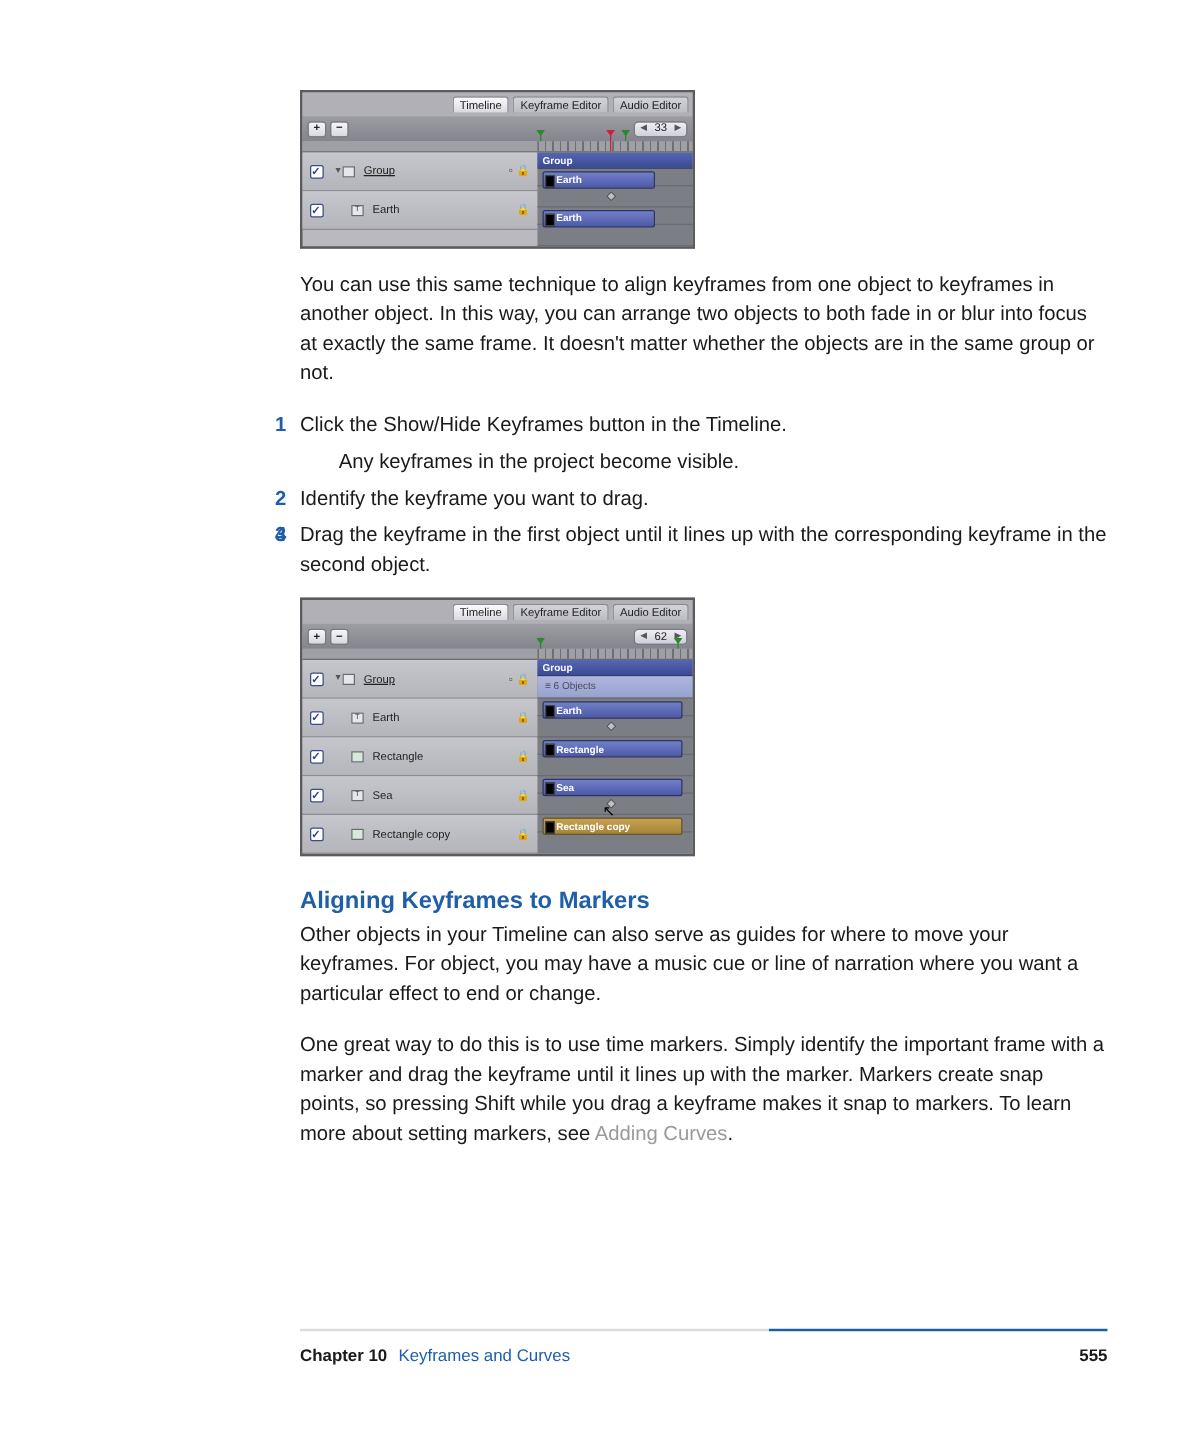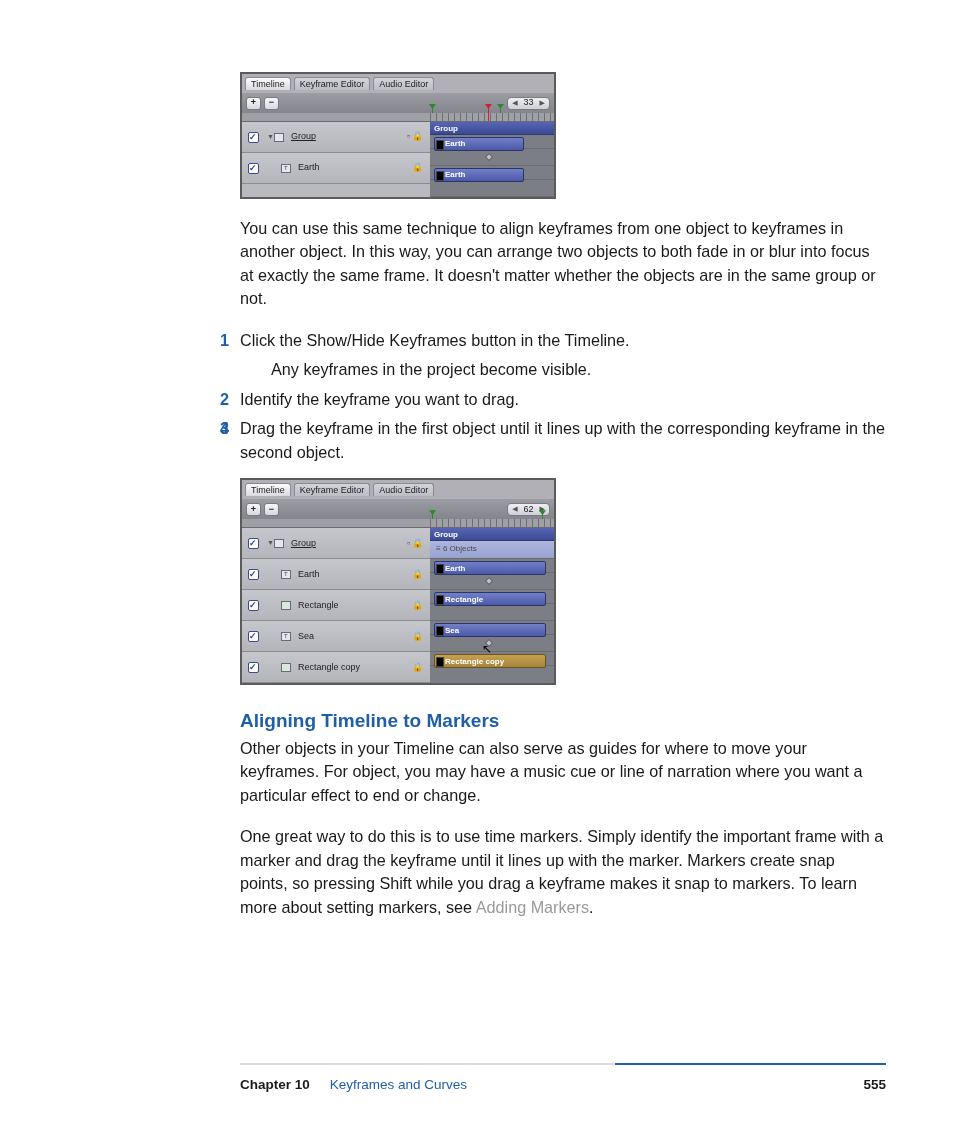--- a/index.html
+++ b/index.html
@@ -38,21 +38,21 @@
   .footer {
     position: absolute;
     left: 240px;
     bottom: 50px;
     right: 68px;
     font-size: 13.5px;
     display:flex;
     align-items:center;
   }
   .footer .chap { font-weight:700; }
-  .footer .chapname { color:#1e5fa8; margin-left:20px; }
+  .footer .chapname { color:#1e5fa8; margin-left:9px; }
   .footer .pnum { margin-left:auto; font-weight:700; }
   .footer-rule {
     position:absolute;
     top:-12px; left:0;
     width:100%;
     height:2px;
     background: linear-gradient(#dcdcdc,#dcdcdc) left/58% 100% no-repeat,
                 linear-gradient(#1e5fa8,#1e5fa8) right/42% 100% no-repeat;
   }
 
@@ -63,20 +63,21 @@
     background: #b9b9bf;
     margin: 4px 0 18px 0;
     font-family: "Lucida Grande","Segoe UI",Tahoma,sans-serif;
     font-size: 9px;
     color:#222;
   }
   .shot .tabs {
     display:flex; gap:3px; padding:3px 3px 16px 3px;
     background:#b0b0b6;
     height:16px;
+    justify-content:flex-end;
   }
   .shot .tab {
     background: linear-gradient(#fbfbfd,#d9d9e0);
     border:1px solid #8a8a92;
     border-bottom:none;
     border-radius:3px 3px 0 0;
     padding:0 5px;
     line-height:12px;
     height:13px;
   }
@@ -362,24 +363,24 @@
         </div>
         <div class="trow half">
           <div class="clip purple" style="left:4px; width:112px; background:linear-gradient(#c7a14f,#a5843a); border-color:#6d5420;">
               <span>Rectangle copy</span>
             </div>
         </div>
       </div>
     </div>
   </div>
 
-  <h2 class="section-h2">Aligning Timeline to Markers</h2>
+  <h2 class="section-h2">Aligning Keyframes to Markers</h2>
   <p class="para">Other objects in your Timeline can also serve as guides for where to move your keyframes. For object, you may have a music cue or line of narration where you want a particular effect to end or change.</p>
   <p class="para">
-    <span>One great way to do this is to use time markers. Simply identify the important frame with a marker and drag the keyframe until it lines up with the marker. Markers create snap points, so pressing Shift while you drag a keyframe makes it snap to markers. To learn more about setting markers, see </span><span class="link">Adding Markers</span><span>.</span>
+    <span>One great way to do this is to use time markers. Simply identify the important frame with a marker and drag the keyframe until it lines up with the marker. Markers create snap points, so pressing Shift while you drag a keyframe makes it snap to markers. To learn more about setting markers, see </span><span class="link">Adding Curves</span><span>.</span>
   </p>
 
 </div>
 
 <div class="footer">
   <div class="footer-rule"></div>
   <span class="chap">Chapter 10</span>
   <span class="chapname">Keyframes and Curves</span>
   <span class="pnum">555</span>
 </div>

